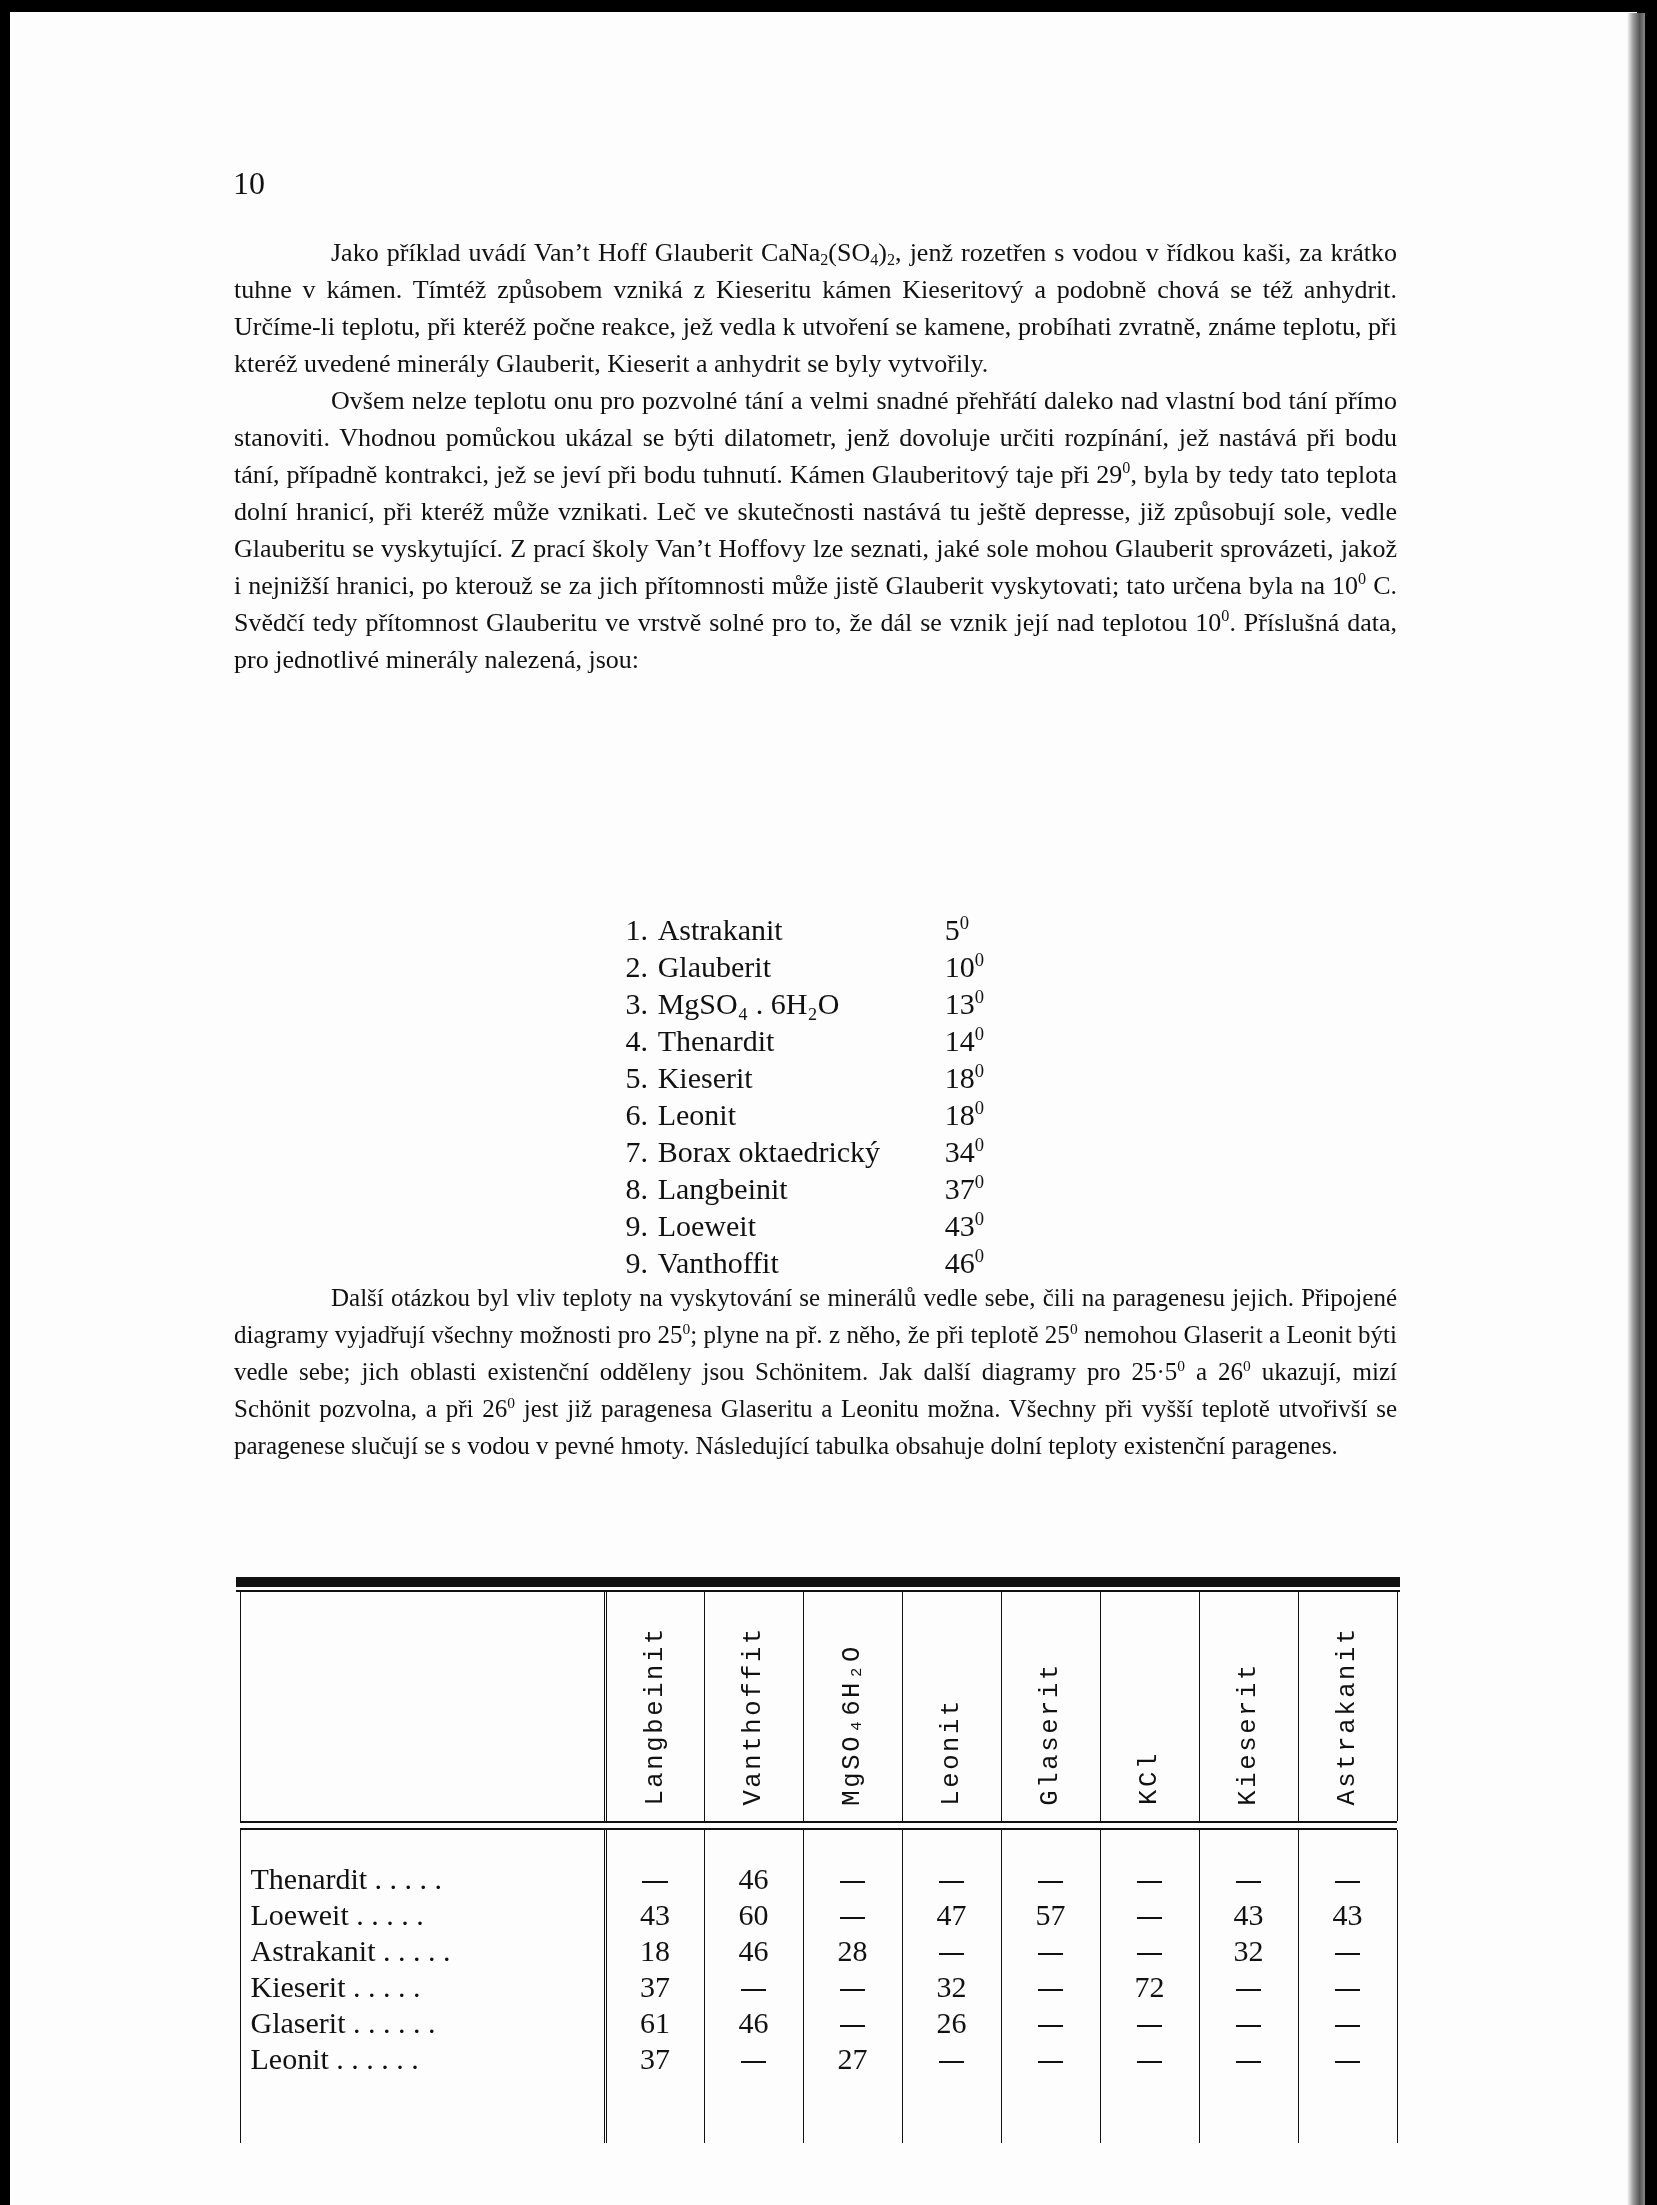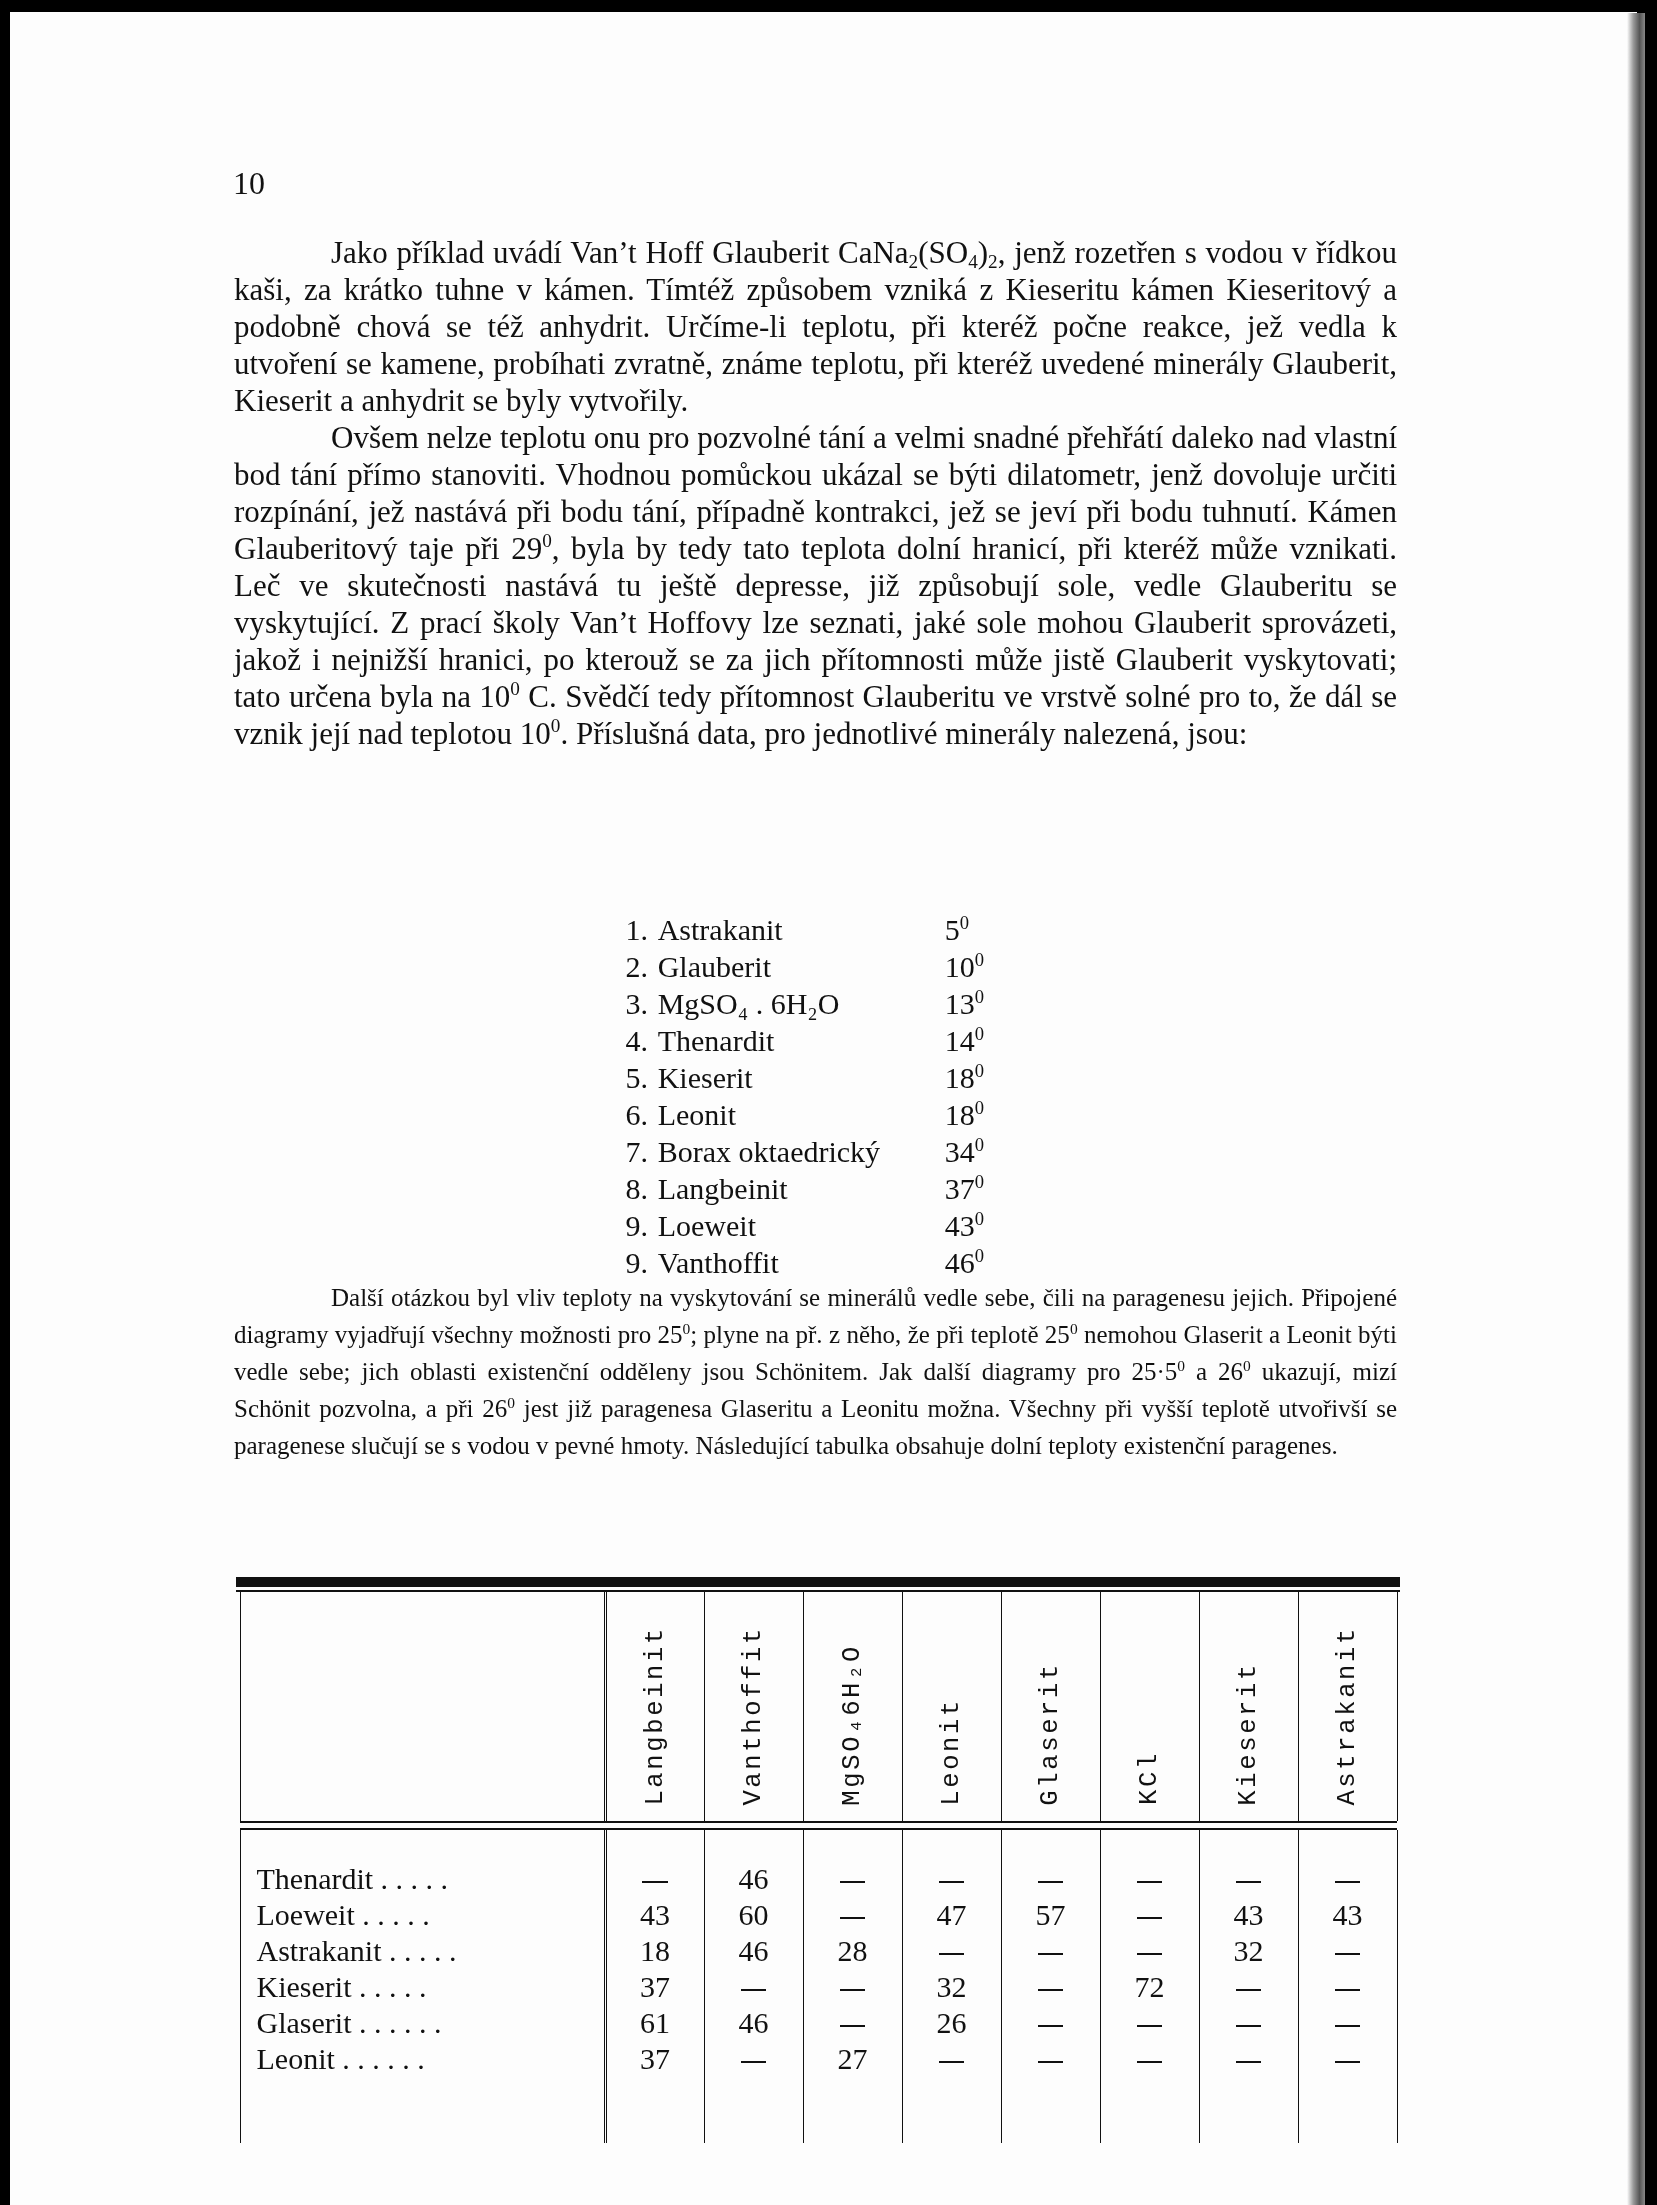--- a/index.html
+++ b/index.html
@@ -13,21 +13,21 @@
   }
   .spine {
     position: absolute; left: 1627px; top: 13.2px; width: 17.6px; height: 2249px;
     background: linear-gradient(to right, #fdfdfd 0%, #9a9a9a 35%, #555 70%, #888 100%);
   }
   .page-number {
     position: absolute; left: 233px; top: 167px; font-size: 32px; line-height: 1;
   }
   .text-block {
     position: absolute; left: 234px; top: 234px; width: 1163px;
-    font-size: 31px; line-height: 37px; text-align: justify;
+    font-size: 26px; line-height: 37px; text-align: justify;
     font-family: "Liberation Serif", "DejaVu Serif", serif;
   }
   .text-block p { margin: 0; text-indent: 97px; }
   sub { font-size: 0.62em; vertical-align: -0.25em; line-height: 0; }
   sup { font-size: 0.62em; vertical-align: 0.6em; line-height: 0; }
 
   .mineral-list {
     position: absolute; left: 573px; top: 911px; font-size: 30px; line-height: 37px;
   }
   .mineral-row { display: flex; }
@@ -63,21 +63,21 @@
     writing-mode: vertical-rl; transform: rotate(180deg);
     font-family: "Liberation Mono", "DejaVu Sans Mono", monospace;
     font-size: 25.6px; letter-spacing: 2.6px; margin: 0 auto 16px auto; white-space: nowrap;
   }
   .sep-row td { height: 0; padding: 0; }
   .sep-row td div { border-top: 2.2px solid #111; border-bottom: 2.2px solid #111; height: 4.4px; }
   .body-row td {
     height: 36px; font-size: 30px; line-height: 36px; text-align: center;
     border-left: 1.3px solid #111;
   }
-  .body-row td.lbl { text-align: left; padding-left: 16px; white-space: nowrap; overflow: hidden; }
+  .body-row td.lbl { text-align: left; padding-left: 10px; white-space: nowrap; overflow: hidden; }
   .body-row td.dbl { border-left: 3.5px double #111; }
   .body-row td:last-child { border-right: 1.3px solid #111; }
   .body-row.first td { padding-top: 31px; }
   .body-row.last td { padding-bottom: 66px; }
   .dash { display: inline-block; width: 25.6px; height: 2.6px; background: #111; vertical-align: middle; }
 </style>
 </head>
 <body>
 
 <div class="page"></div>

